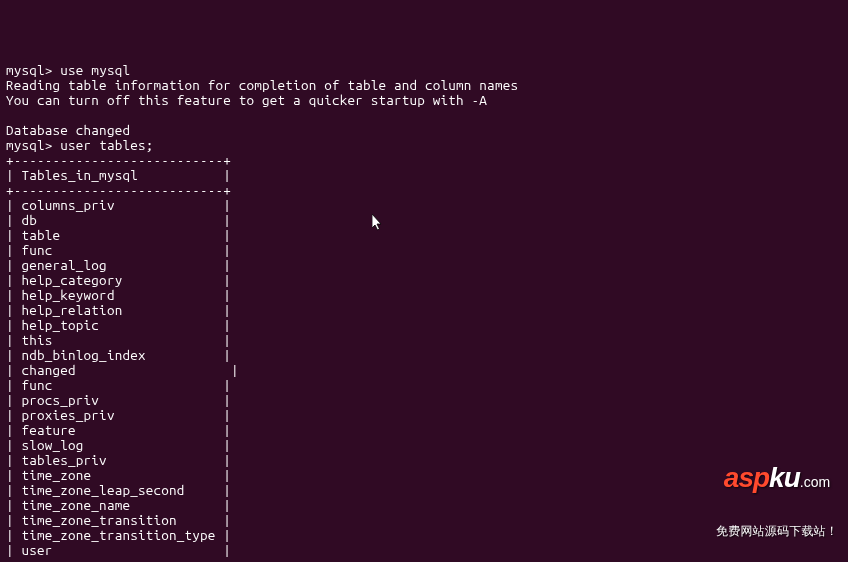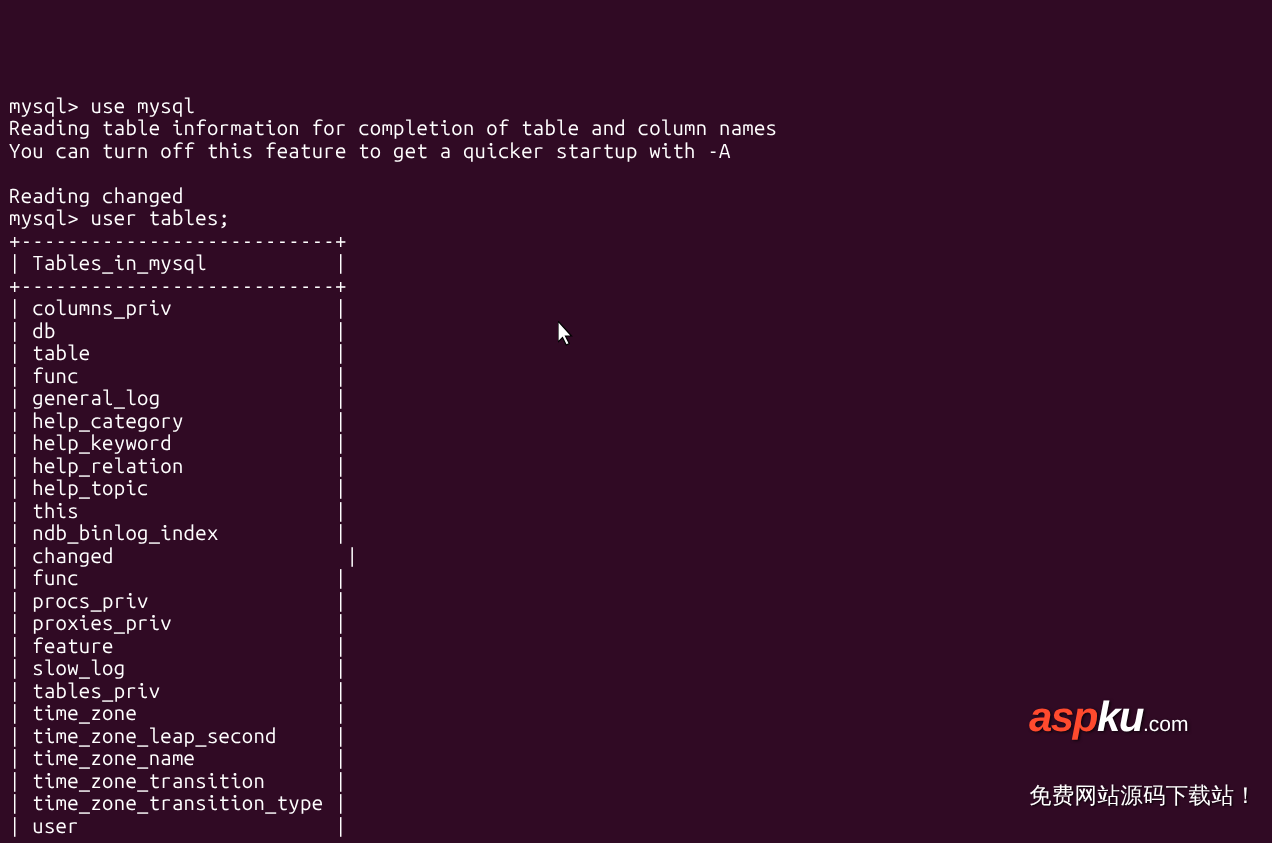--- a/index.html
+++ b/index.html
@@ -30,21 +30,21 @@
       top: 199px;
       width: 12px;
       height: 18px;
       pointer-events: none;
       z-index: 100;
     }
     .watermark {
       position: absolute;
       right: 10px;
       bottom: 8px;
-      text-align: left;
+      text-align: center;
       pointer-events: none;
     }
     .watermark-main {
       font-family: Arial, sans-serif;
       font-style: italic;
       font-weight: bold;
       font-size: 28px;
       line-height: 28px;
       color: #ff4a2e;
       text-shadow: 1px 1px 2px rgba(0,0,0,0.7);
@@ -57,37 +57,37 @@
       color: #ffffff;
     }
     .watermark-main .com {
       font-size: 14px;
       color: #ffffff;
       font-style: normal;
       font-weight: normal;
       letter-spacing: 0;
     }
     .watermark-sub {
-      font-family: Liberation Mono, monospace;
-      font-size: 15px;
+      font-family: Liberation Sans, sans-serif;
+      font-size: 12px;
       color: #ffffff;
       margin-top: -2px;
       text-shadow: 1px 1px 1px rgba(0,0,0,0.7);
     }
   </style>
 </head>
 <body>
 
 
 
 <div class="terminal-content"><span>mysql&gt;</span> <span>use mysql</span>
 <span>Reading table information for completion of table and column names</span>
 <span>You can turn off this feature to get a quicker startup with -A</span>
 
-<span>Reading changed</span>
+<span>Database changed</span>
 <span>mysql&gt;</span> <span>user tables;</span>
 <span>+---------------------------+</span>
 <span>| Tables_in_mysql           |</span>
 <span>+---------------------------+</span>
 <span>| columns_priv              |</span>
 <span>| db                        |</span>
 <span>| table                     |</span>
 <span>| func                      |</span>
 <span>| general_log               |</span>
 <span>| help_category             |</span>

